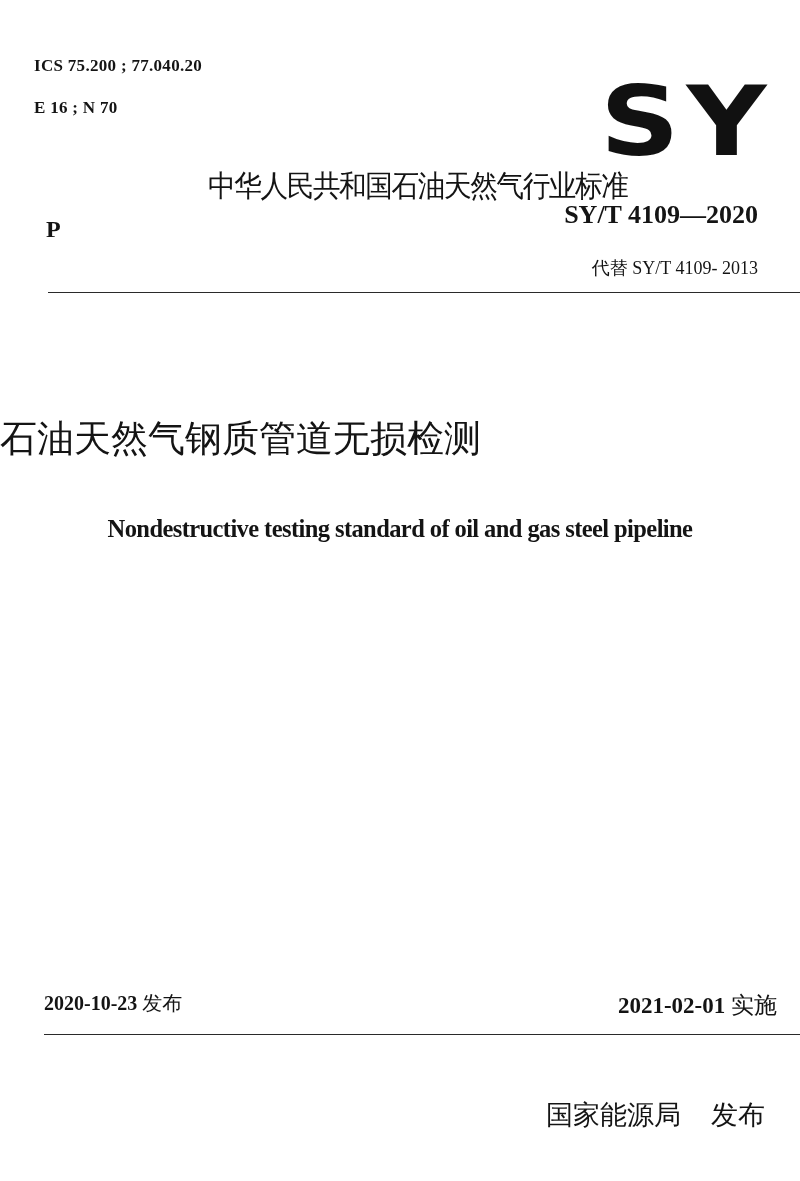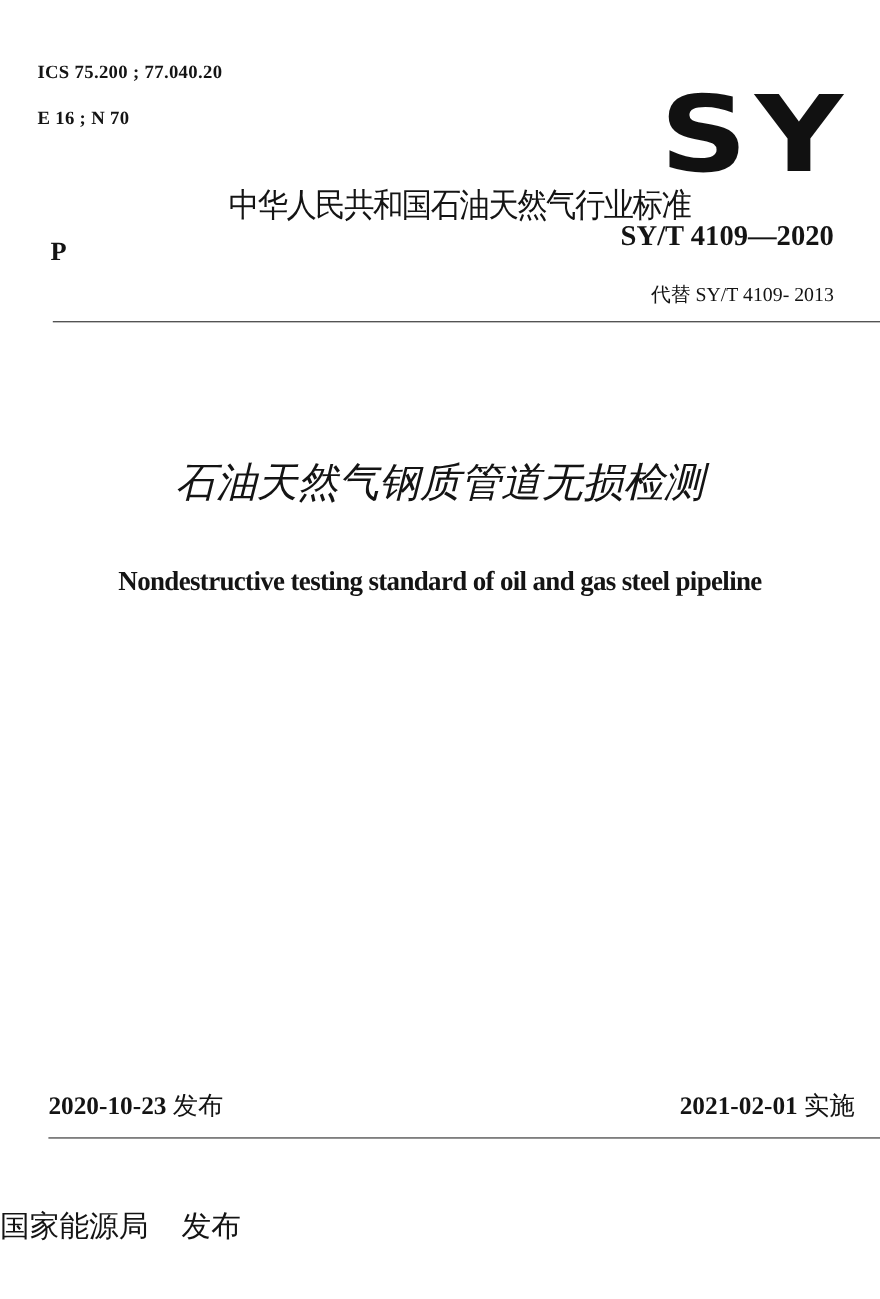--- a/index.html
+++ b/index.html
@@ -27,34 +27,34 @@
   #p-mark { left: 46px; top: 216px; font-weight: bold; font-size: 24px; }
   #std-number {
     right: 42px; top: 200px; font-weight: bold; font-size: 26px; white-space: nowrap;
   }
   #replaces {
     right: 42px; top: 256px; font-size: 18px; white-space: nowrap;
   }
   .rule { height: 0; border-top: 1.5px solid #2a2a2a; }
   #rule-top { left: 48px; top: 292px; width: 752px; }
   #cn-title {
-    left: 0; width: 800px; top: 414px; text-align: center;
-    font-family: "DejaVu Sans", sans-serif; font-size: 37px; letter-spacing: 0px; font-style: italic;
+    left: 0; width: 800px; top: 414px; 
+    font-family: "DejaVu Sans", sans-serif; font-size: 37px; letter-spacing: 0px;
   }
   #en-title {
     left: 0; width: 800px; top: 515px; text-align: center;
     font-weight: bold; font-size: 25px; letter-spacing: -0.6px;
     transform: scaleX(0.98);
   }
-  #issue-date { left: 44px; top: 990px; font-weight: bold; font-size: 23px; white-space: nowrap; }
+  #issue-date { left: 44px; top: 990px; font-weight: bold; font-size: 20px; white-space: nowrap; }
   #impl-date { right: 23px; top: 990px; font-weight: bold; font-size: 23px; white-space: nowrap; }
   .cjk { font-family: "DejaVu Sans", sans-serif; font-weight: normal; }
   #rule-bottom { left: 44px; top: 1034px; width: 756px; }
   #publisher {
-    left: 0; width: 765px; top: 1097px; text-align: left;
+    left: 0; width: 765px; top: 1097px; text-align: right;
     font-family: "DejaVu Sans", sans-serif; font-size: 27px;
   }
   #publisher .gap { display: inline-block; width: 30px; }
 </style>
 </head>
 <body>
 
 <div class="abs classif" id="ics">ICS 75.200 ; 77.040.20</div>
 <div class="abs classif" id="cls">E 16 ; N 70</div>
 

